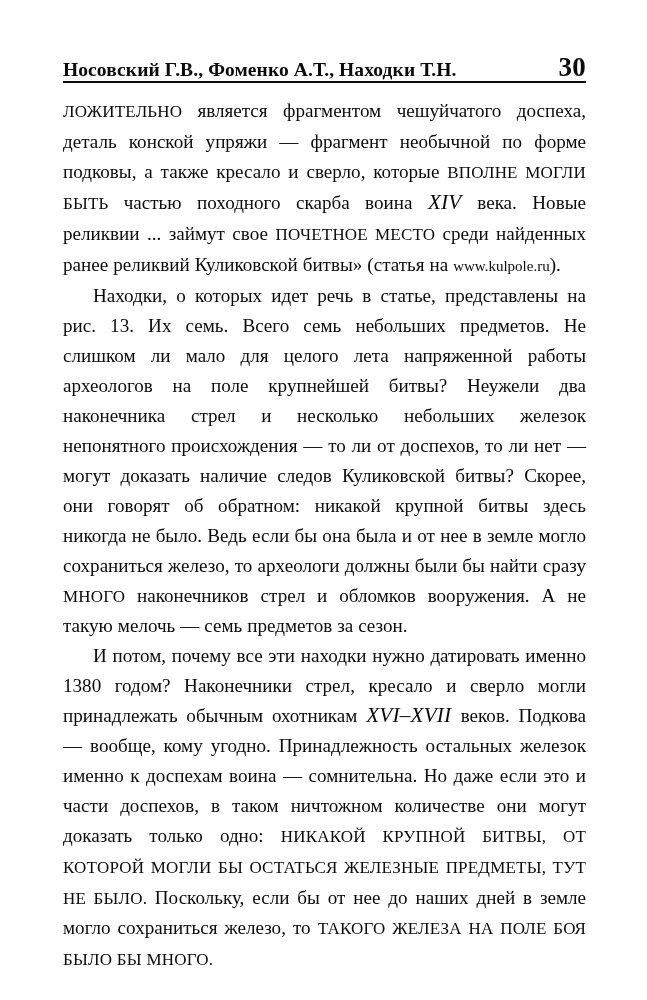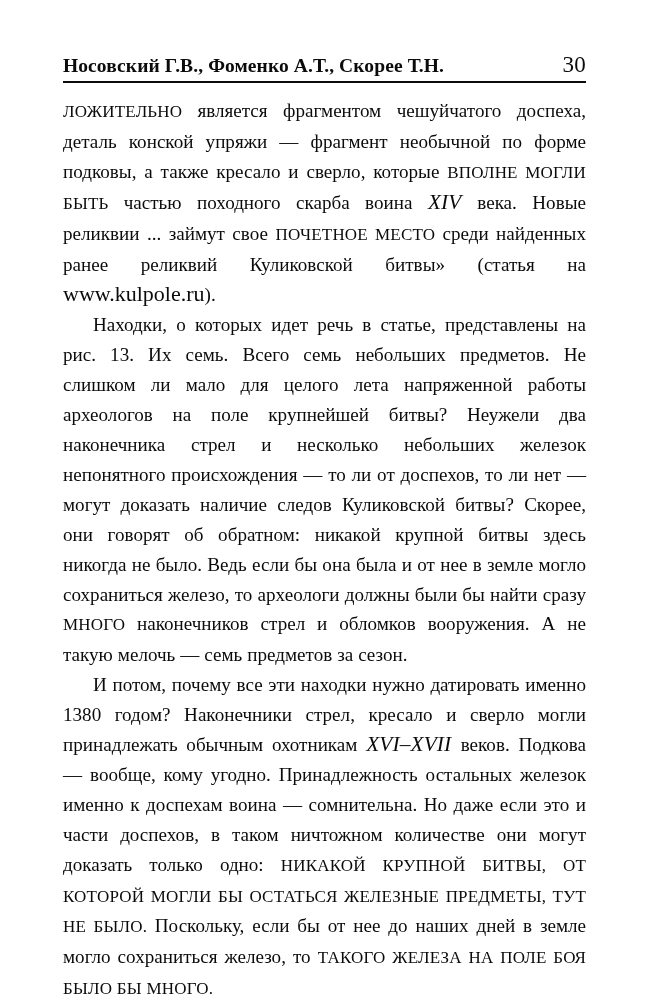--- a/index.html
+++ b/index.html
@@ -32,22 +32,22 @@
   }
 
   .header-authors {
     font-size: 19.5px;
     font-weight: bold;
     letter-spacing: 0.1px;
     white-space: nowrap;
   }
 
   .header-pageno {
-    font-size: 23px;
-    font-weight: normal;
+    font-size: 27px;
+    font-weight: bold;
     letter-spacing: 0.2px;
     margin-left: 41px;
   }
 
   .header-rule {
     position: absolute;
     left: 63px;
     top: 81px;
     width: 523px;
     height: 2px;
@@ -84,31 +84,31 @@
   }
 
   
   .capsm {
     font-size: 21.4px;
     letter-spacing: 0.1px;
     font-style: italic;
   }
 
   .url {
-    font-size: 22px;
+    font-size: 15px;
     margin-top: 15px;
   }
 </style>
 </head>
 <body>
 
 <div class="page">
 
   <div class="header">
-    <span class="header-authors">Носовский Г.В., Фоменко А.Т., Скорее Т.Н.</span>
+    <span class="header-authors">Носовский Г.В., Фоменко А.Т., Находки Т.Н.</span>
     <span class="header-pageno">30</span>
   </div>
 
   <div class="header-rule"></div>
 
   <div class="textblock">
     <p class="para"><span class="caps">ЛОЖИТЕЛЬНО </span><span>является фрагментом чешуйчатого доспеха, деталь конской упряжи — фрагмент необычной по форме подковы, а также кресало и сверло, которые </span><span class="caps">ВПОЛНЕ МОГЛИ БЫТЬ </span><span>частью походного скарба воина </span><span class="capsm">XIV </span><span>века. Новые реликвии ... займут свое </span><span class="caps">ПОЧЕТНОЕ МЕСТО </span><span>среди найденных ранее реликвий Куликовской битвы» (статья на </span><span class="url">www.kulpole.ru</span><span>).</span></p>
     <p class="para indent"><span>Находки, о которых идет речь в статье, представлены на рис. 13. Их семь. Всего семь небольших предметов. Не слишком ли мало для целого лета напряженной работы археологов на поле крупнейшей битвы? Неужели два наконечника стрел и несколько небольших железок непонятного происхождения — то ли от доспехов, то ли нет — могут доказать наличие следов Куликовской битвы? Скорее, они говорят об обратном: никакой крупной битвы здесь никогда не было. Ведь если бы она была и от нее в земле могло сохраниться железо, то археологи должны были бы найти сразу </span><span class="caps">МНОГО </span><span>наконечников стрел и обломков вооружения. А не такую мелочь — семь предметов за сезон.</span></p>
     <p class="para indent"><span>И потом, почему все эти находки нужно датировать именно 1380 годом? Наконечники стрел, кресало и сверло могли принадлежать обычным охотникам </span><span class="capsm">XVI–XVII </span><span>веков. Подкова — вообще, кому угодно. Принадлежность остальных железок именно к доспехам воина — сомнительна. Но даже если это и части доспехов, в таком ничтожном количестве они могут доказать только одно: </span><span class="caps">НИКАКОЙ КРУПНОЙ БИТВЫ, ОТ КОТОРОЙ МОГЛИ БЫ ОСТАТЬСЯ ЖЕЛЕЗНЫЕ ПРЕДМЕТЫ, ТУТ НЕ БЫЛО. </span><span>Поскольку, если бы от нее до наших дней в земле могло сохраниться железо, то </span><span class="caps">ТАКОГО ЖЕЛЕЗА НА ПОЛЕ БОЯ БЫЛО БЫ МНОГО. </span></p>
   </div>

